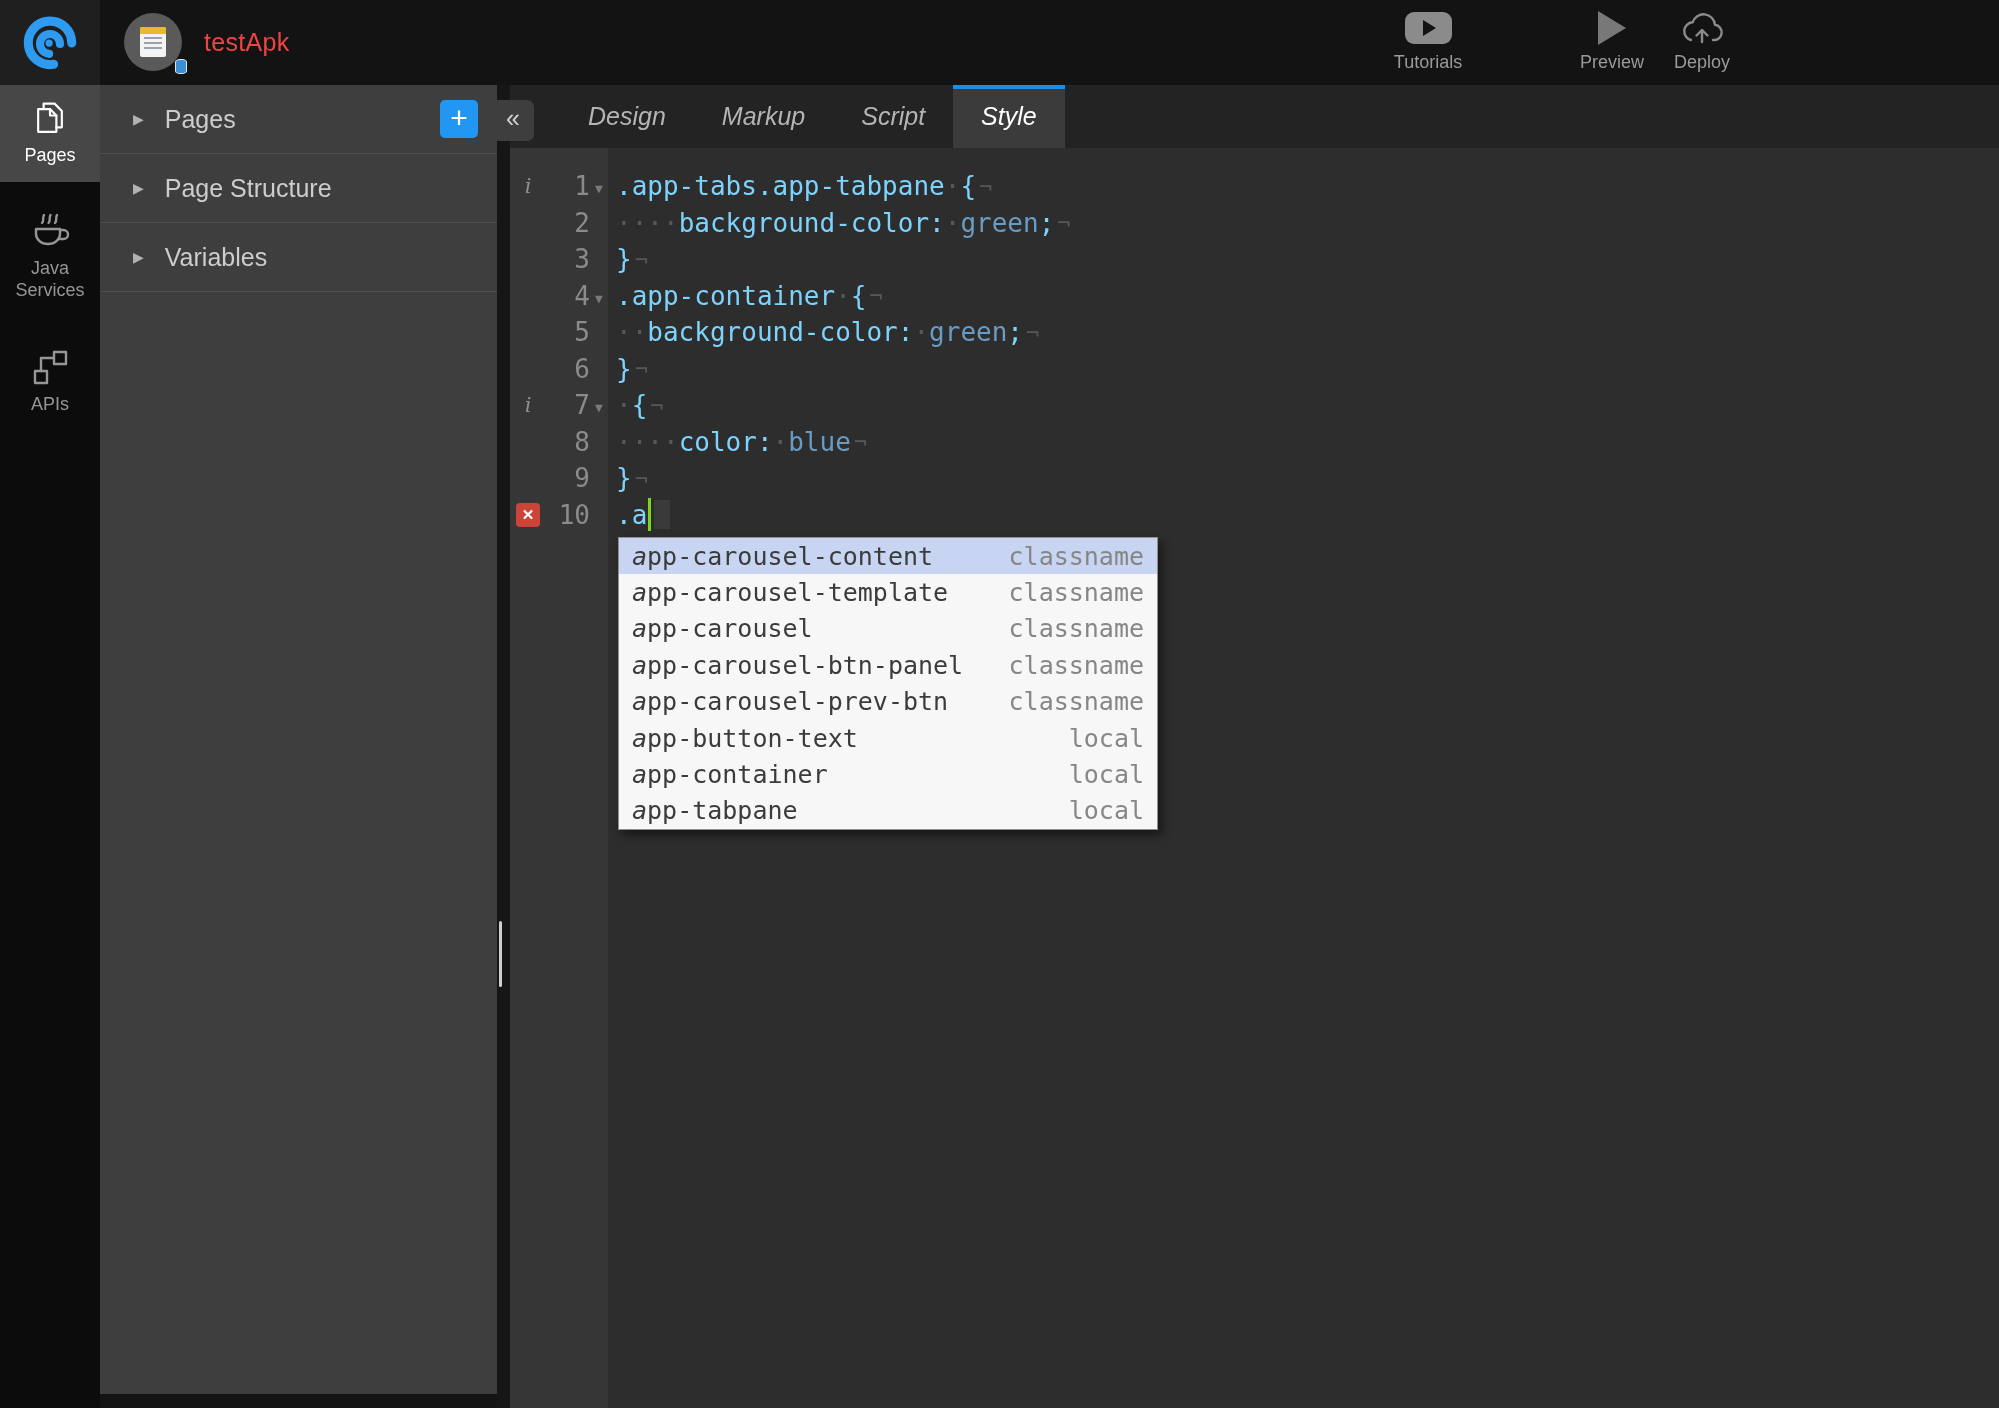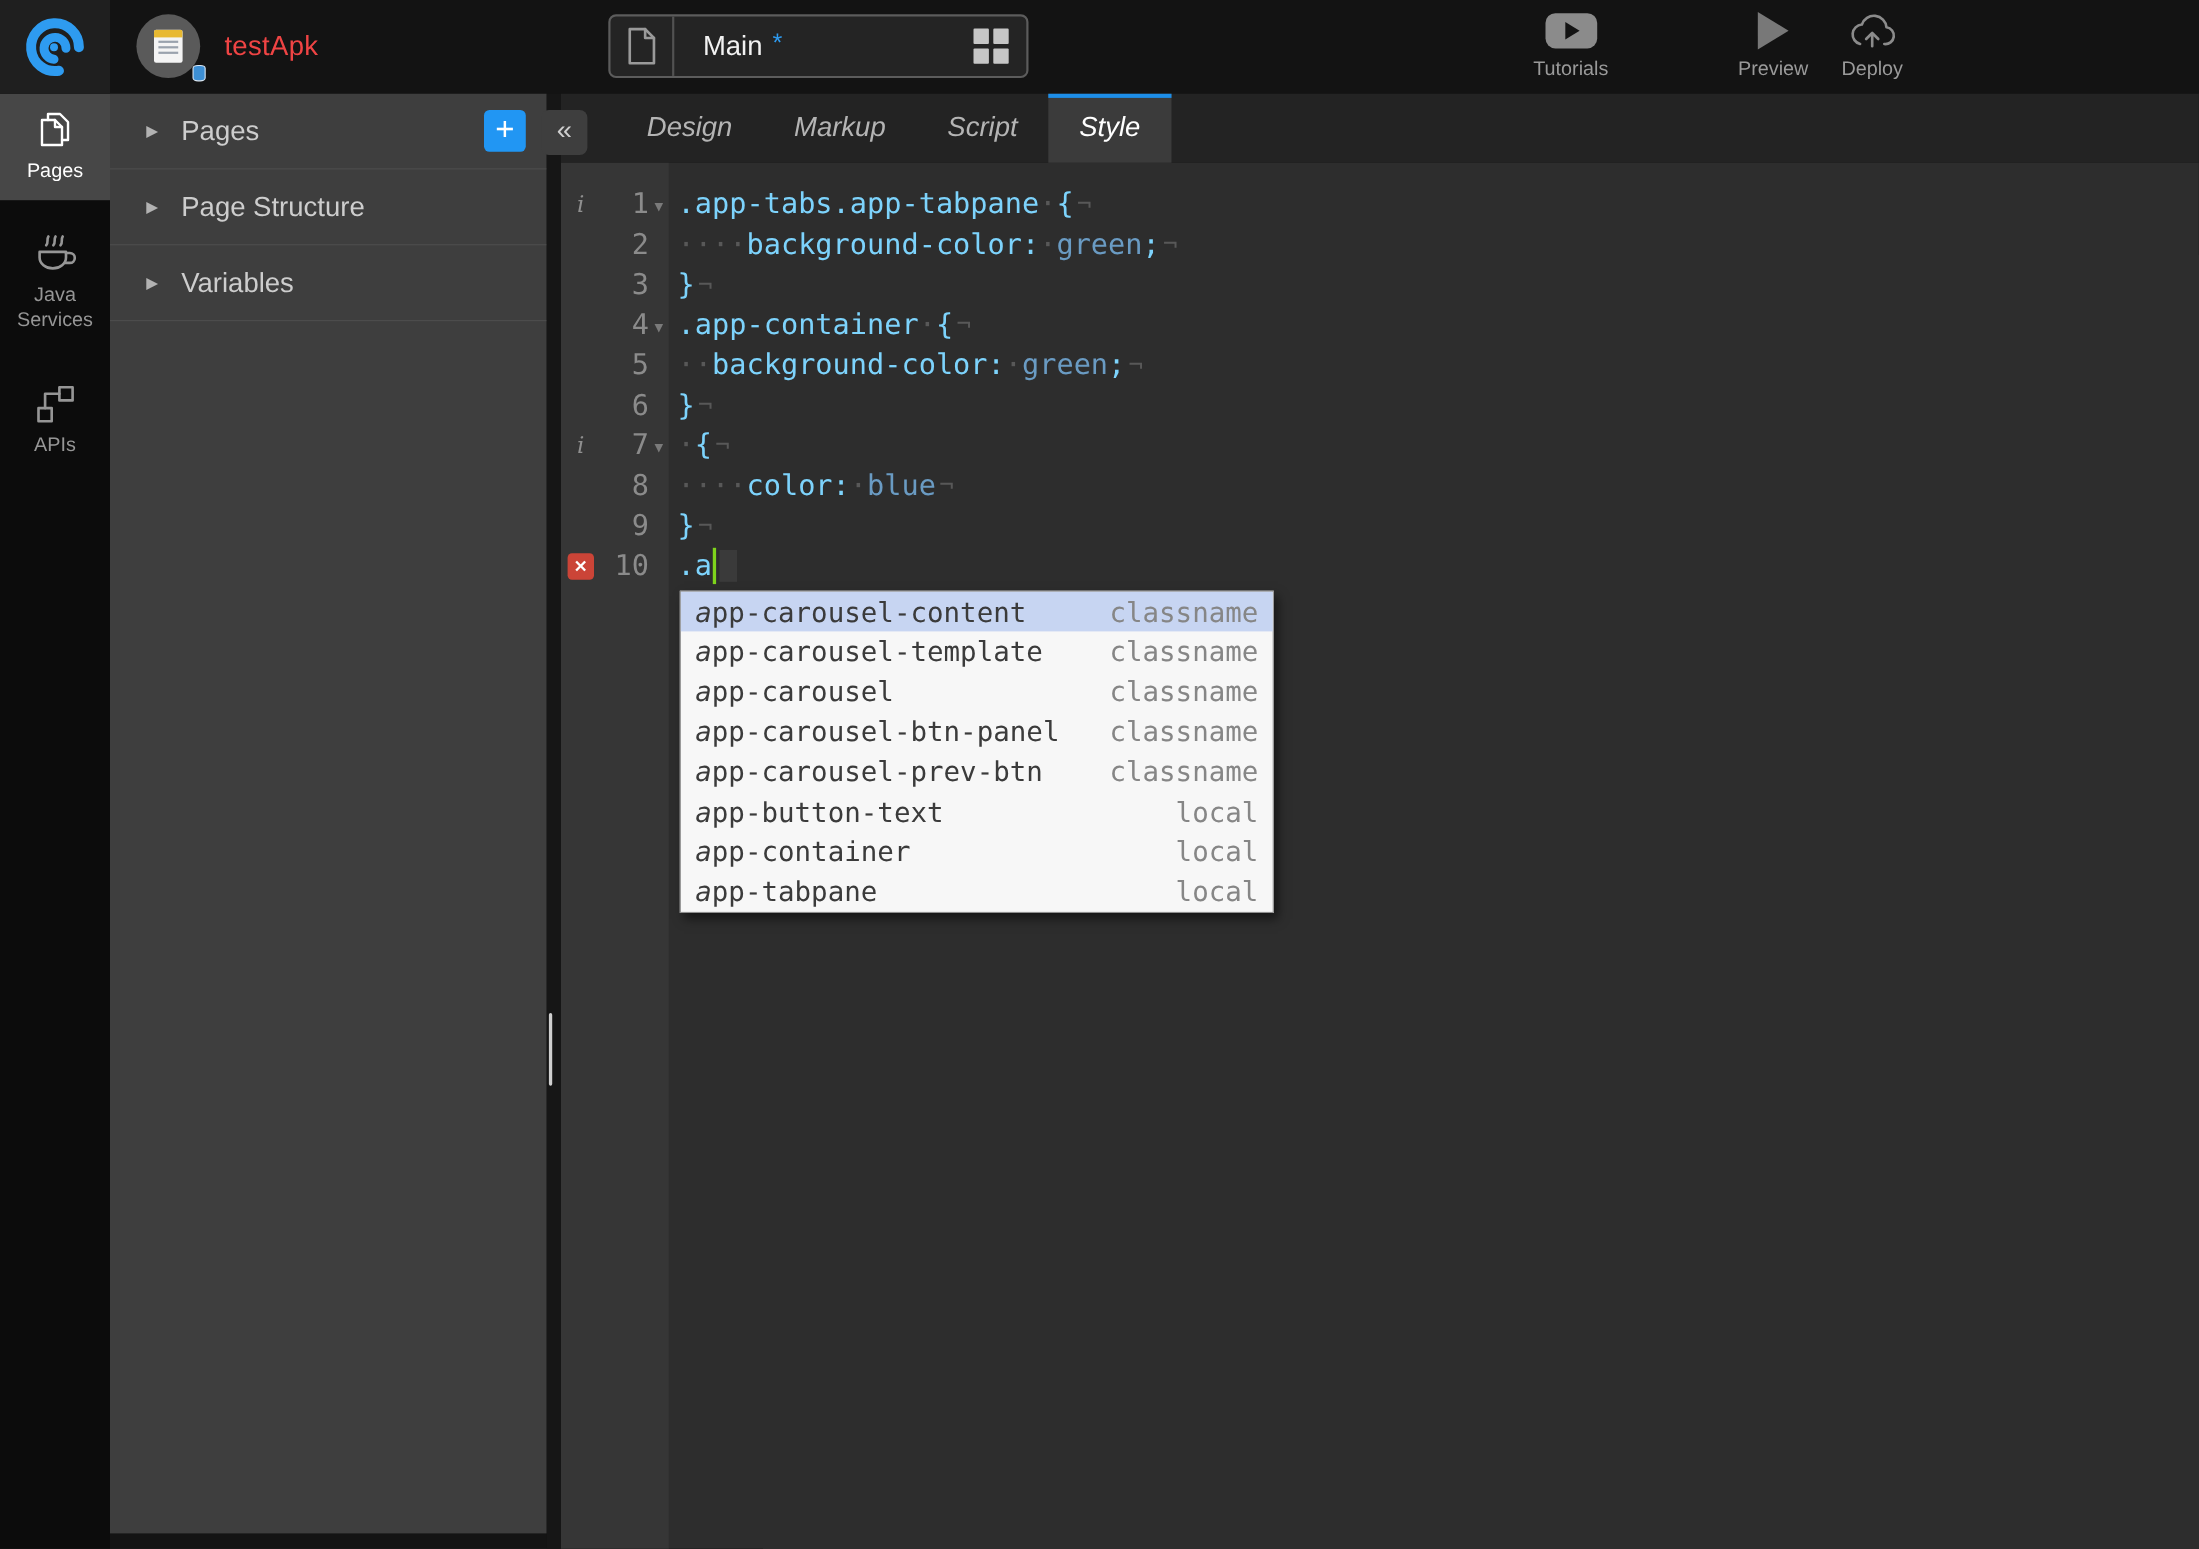--- a/index.html
+++ b/index.html
@@ -109,36 +109,20 @@
     <div class="chip-doc">
       <div class="chip-doc-head"></div>
       <span class="chip-line"></span>
         <span class="chip-line"></span>
         <span class="chip-line"></span>
     </div>
     <div class="chip-db"></div>
   </div>
   <div class="app-name">testApk</div>
 
-  <div class="doc-widget">
-    <div class="doc-icon-cell">
-      <svg class="icon" width="27" height="36" viewBox="0 0 27 36" color="#9a9a9a">
-        <path d="M2.5 2.5 h14 l8 8 v23 h-22 z"></path>
-        <path d="M16.5 2.5 v8 h8"></path>
-      </svg>
-    </div>
-    <span class="doc-title">Main</span>
-    <span class="doc-star">*</span>
-    <div class="grid-icon">
-        <b></b>
-        <b></b>
-        <b></b>
-        <b></b>
-      </div>
-  </div>
 
   <div class="top-action ta-tutorials">
     <div class="icon-box">
         <div class="yt-icon">
           <i></i>
         </div>
       </div>
     <span>Tutorials</span>
   </div>
   <div class="top-action ta-preview">

